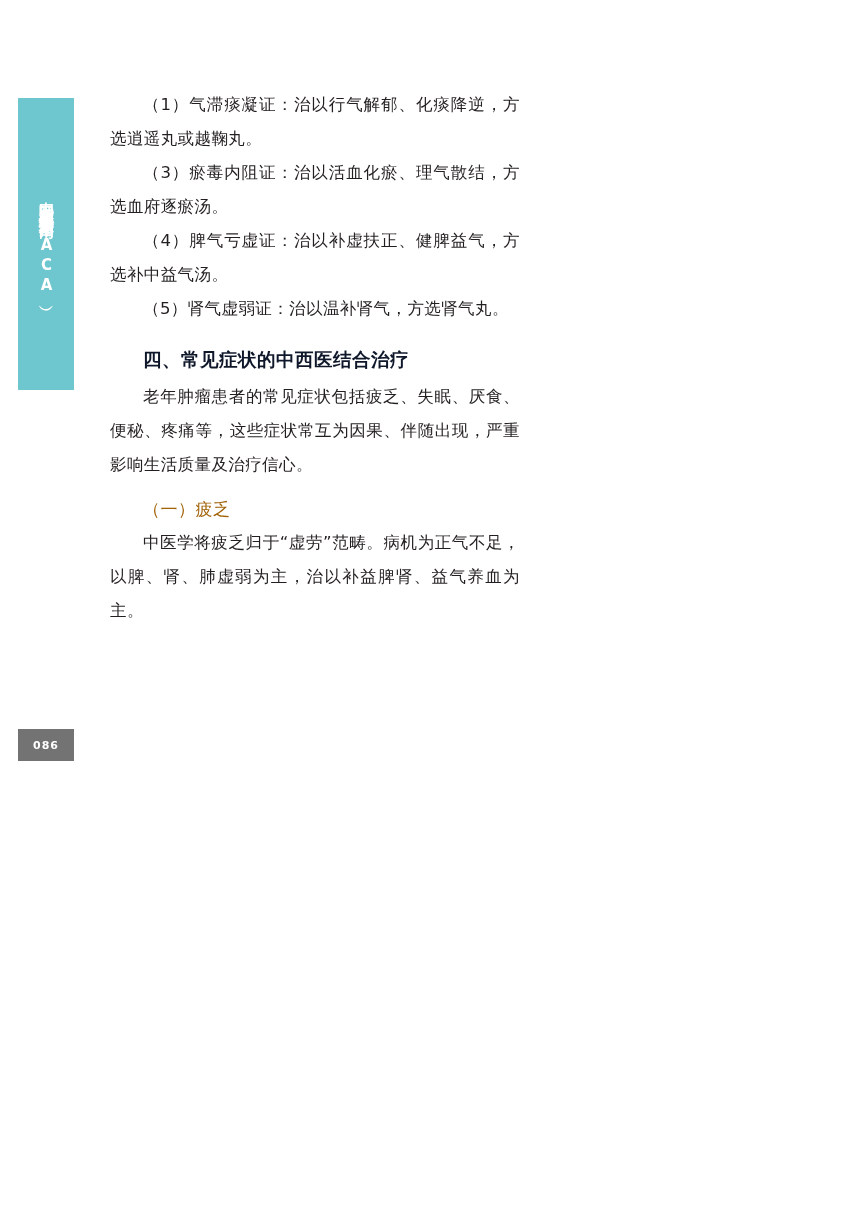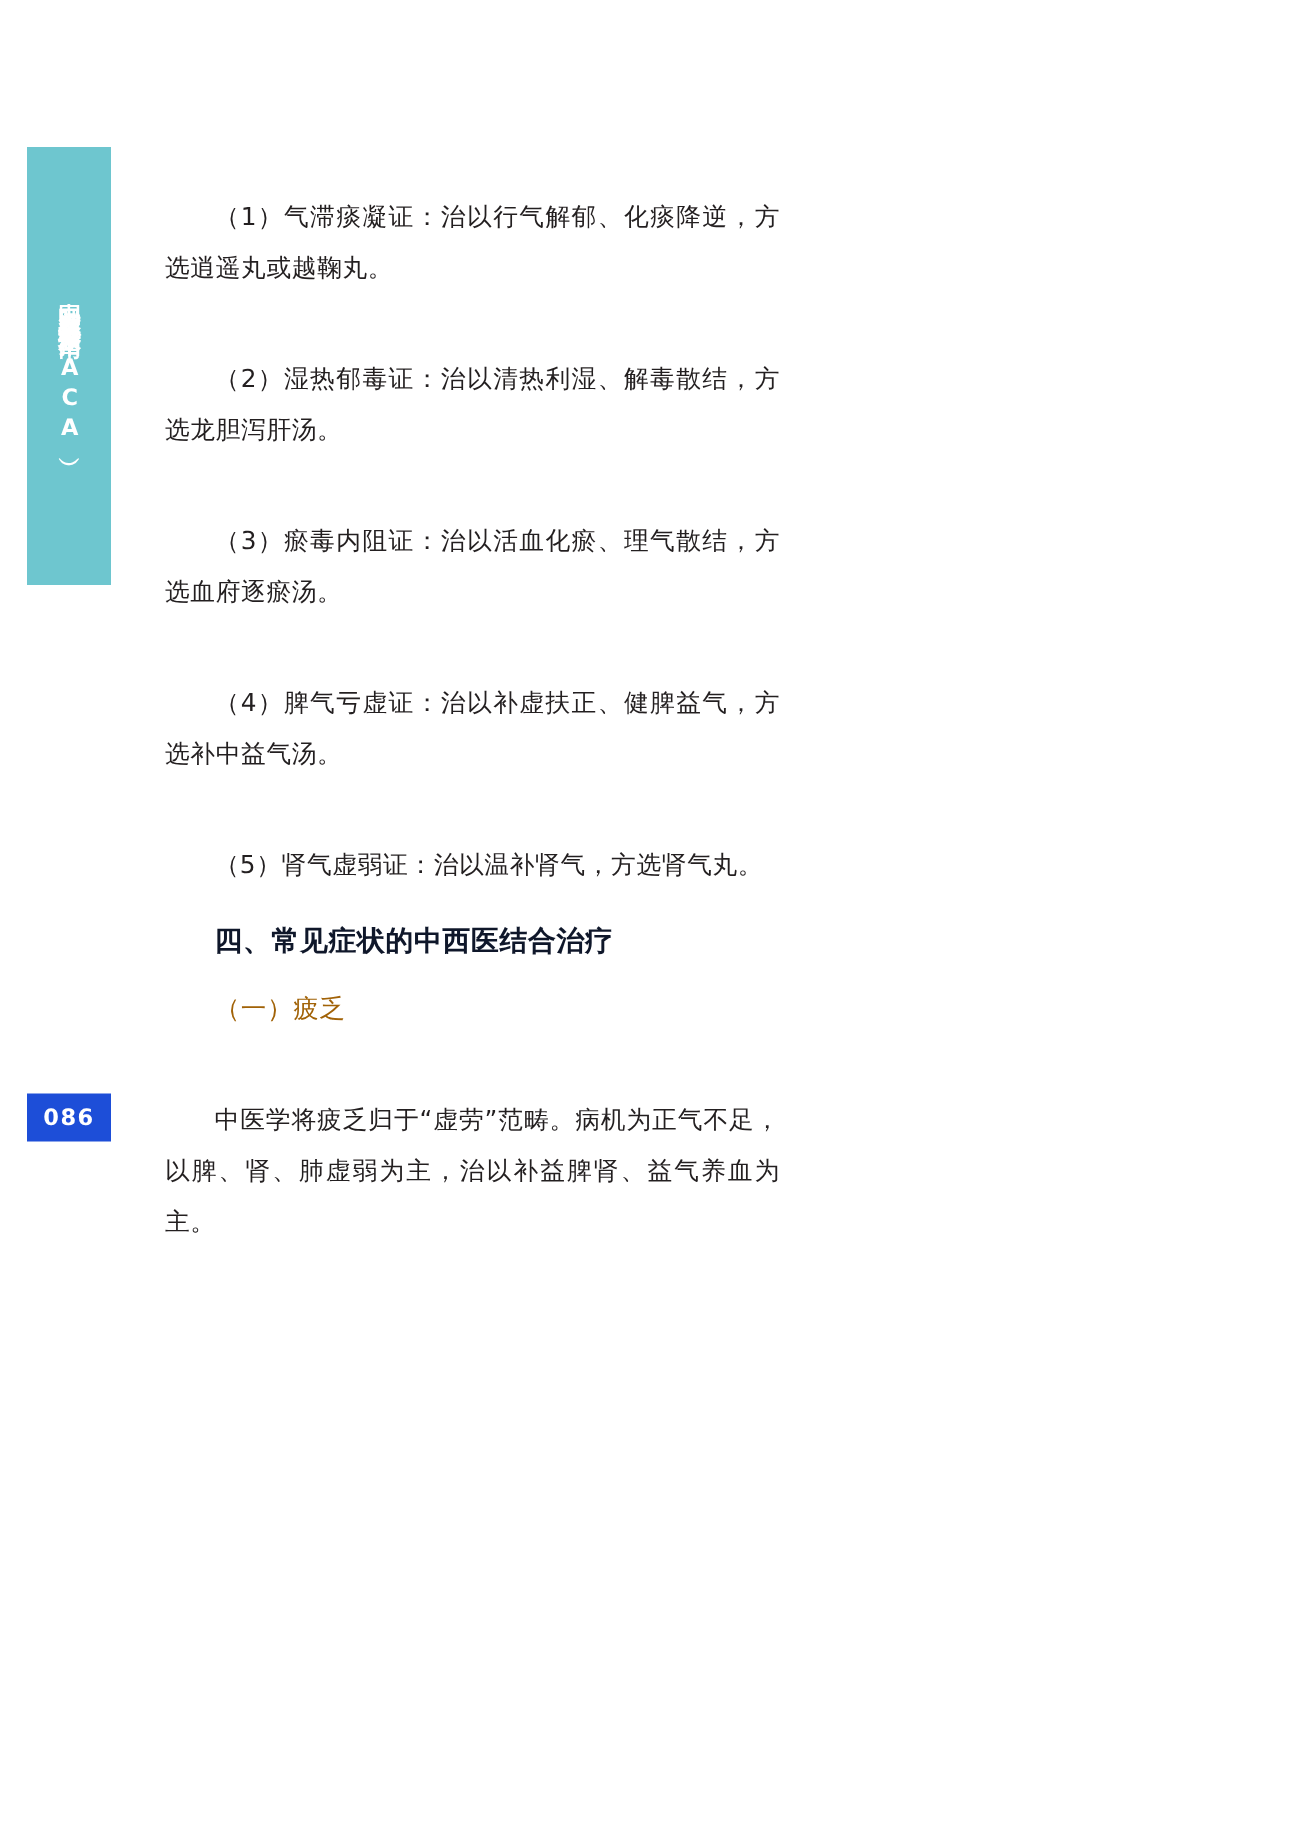--- a/index.html
+++ b/index.html
@@ -46,23 +46,23 @@
     font-family: "DejaVu Sans", "Liberation Sans", sans-serif;
   }
 
   
   .page-number {
     position: absolute;
     left: 18px;
     top: 729px;
     width: 56px;
     height: 32px;
-    background: #1d4ed8;
+    background: #737373;
     color: #ffffff;
-    font-size: 15px;
+    font-size: 11px;
     font-weight: bold;
     display: flex;
     align-items: center;
     justify-content: center;
     letter-spacing: 1px;
     text-align: center;
   }
 
   
   .content {
@@ -77,21 +77,20 @@
     font-size: 16.5px;
     line-height: 34px;
     color: #231f20;
     text-align: justify;
     letter-spacing: 0.4px;
     font-family: "DejaVu Sans", "Liberation Sans", sans-serif;
   }
 
   p.indent {
     text-indent: 33px;
-    margin-top: 40px;
   }
 
   h2.heading-1 {
     margin: 16px 0 2px 0;
     font-size: 18.5px;
     line-height: 36px;
     color: #0f172a;
     font-weight: bold;
     text-indent: 33px;
     letter-spacing: 0.5px;
@@ -119,26 +118,26 @@
   </div>
 
   <div class="page-number">
     <span>086</span>
   </div>
 
   <div class="content">
 
 
     <p class="body-text indent">（1）气滞痰凝证：治以行气解郁、化痰降逆，方选逍遥丸或越鞠丸。</p>
-    <p class="body-text indent">（2）湿热郁毒证：治以清热利湿、解毒散结，方选龙胆泻肝汤。</p>
     <p class="body-text indent">（3）瘀毒内阻证：治以活血化瘀、理气散结，方选血府逐瘀汤。</p>
     <p class="body-text indent">（4）脾气亏虚证：治以补虚扶正、健脾益气，方选补中益气汤。</p>
     <p class="body-text indent">（5）肾气虚弱证：治以温补肾气，方选肾气丸。</p>
 
     <h2 class="heading-1">四、常见症状的中西医结合治疗</h2>
 
+    <p class="body-text indent">老年肿瘤患者的常见症状包括疲乏、失眠、厌食、便秘、疼痛等，这些症状常互为因果、伴随出现，严重影响生活质量及治疗信心。</p>
 
     <h3 class="heading-2">（一）疲乏</h3>
 
     <p class="body-text indent">中医学将疲乏归于“虚劳”范畴。病机为正气不足，以脾、肾、肺虚弱为主，治以补益脾肾、益气养血为主。</p>
 
   </div>
 </div>
 
 </body></html>

